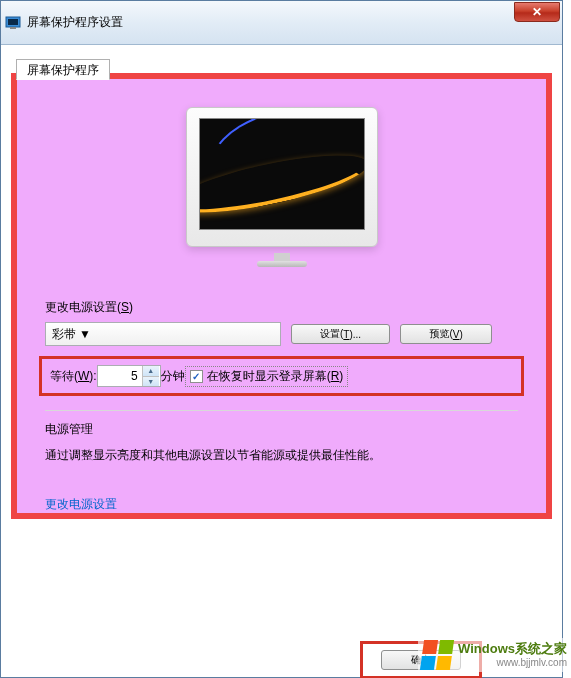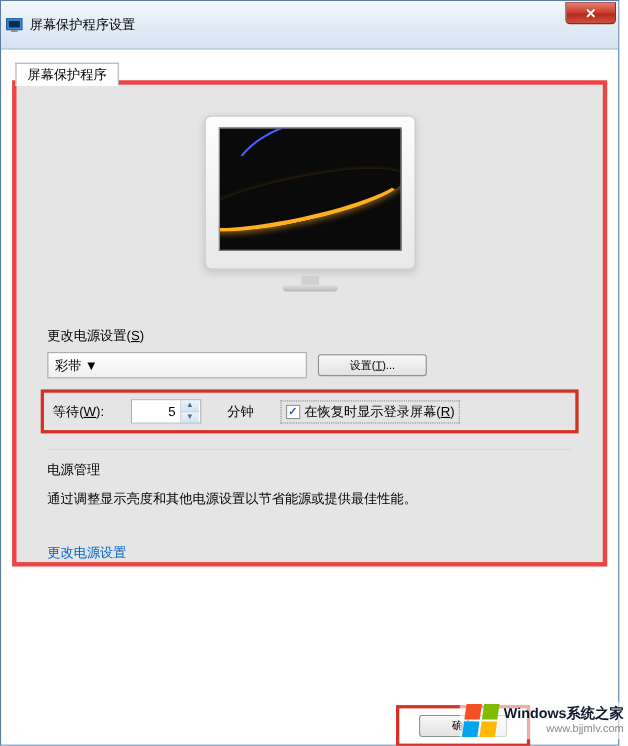--- a/index.html
+++ b/index.html
@@ -48,24 +48,24 @@
       color: #fff;
       font-weight: bold;
       font-size: 12px;
     }
     .content {
       padding: 8px 10px;
       height: calc(100% - 30px);
       position: relative;
     }
     .tab-container {
-      border: 4px solid #ef4444;
+      border: 6px solid #ef4444;
       height: 100%;
       position: relative;
-      background: #e5e5e5;
+      background: #f0abfc;
     }
     .tab {
       position: absolute;
       top: -20px; left: -1px;
       height: 21px;
       padding: 2px 10px;
       border: 1px solid #b0b0b0;
       border-bottom: 1px solid #fff;
       background: #fff;
       font-size: 12px;
@@ -148,21 +148,21 @@
       border: 1px solid #8e8f8f;
       background: linear-gradient(to bottom, #f8f8f8, #e2e2e2);
       border-radius: 3px;
       font-size: 10px;
       display:flex; align-items:center; justify-content:center;
       min-width: 92px;
     }
     .wait-row {
       display: flex;
       align-items: center;
-      gap: 24px;
+      gap: 0;
       margin-top: 16px;
       padding: 8px 4px;
     }
     .highlight-box {
       border: 3px solid #d43226;
       padding: 6px;
       margin: 10px 22px 0 22px;
     }
     .spinner {
       display: flex;
@@ -244,21 +244,21 @@
       grid-template-columns: 1fr 1fr;
       grid-template-rows: 1fr 1fr;
       gap: 2px;
       transform: skewX(-8deg);
     }
     .wm-logo div:nth-child(1){background:#f25022;}
     .wm-logo div:nth-child(2){background:#7fba00;}
     .wm-logo div:nth-child(3){background:#00a4ef;}
     .wm-logo div:nth-child(4){background:#ffb900;}
     .wm-text { line-height:1.1; }
-    .wm-top { color:#0f172a; font-weight:bold; font-size:13px; }
+    .wm-top { color:#4d7c0f; font-weight:bold; font-size:13px; }
     .wm-bottom { color:#888; font-size:10px;text-align:right; }
   </style>
 </head>
 <body>
 
 <div class="window">
   <div class="titlebar">
     <span class="titlebar-icon">
       <svg viewBox="0 0 16 16">
           <rect x="1" y="2" width="14" height="10" fill="#3a8cd6" stroke="#1a5a96"></rect>
@@ -303,20 +303,25 @@
           <div class="dropdown-row">
             <div class="dropdown">
               <span>彩带</span>
               <span class="dropdown-arrow">▼</span>
             </div>
             <div class="btn">
               <span>设置(</span>
                 <span class="underline">T</span>
                 <span>)...</span>
             </div>
+            <div class="btn">
+              <span>预览(</span>
+                <span class="underline">V</span>
+                <span>)</span>
+            </div>
           </div>
         </div>
 
         <div class="highlight-box">
           <div class="wait-row" style="margin-top:0;padding:0 2px;">
             <span>
               <span>等待(</span><span class="underline">W</span><span>):</span>
             </span>
             <div class="spinner">
               <input type="text" value="5" style="">

